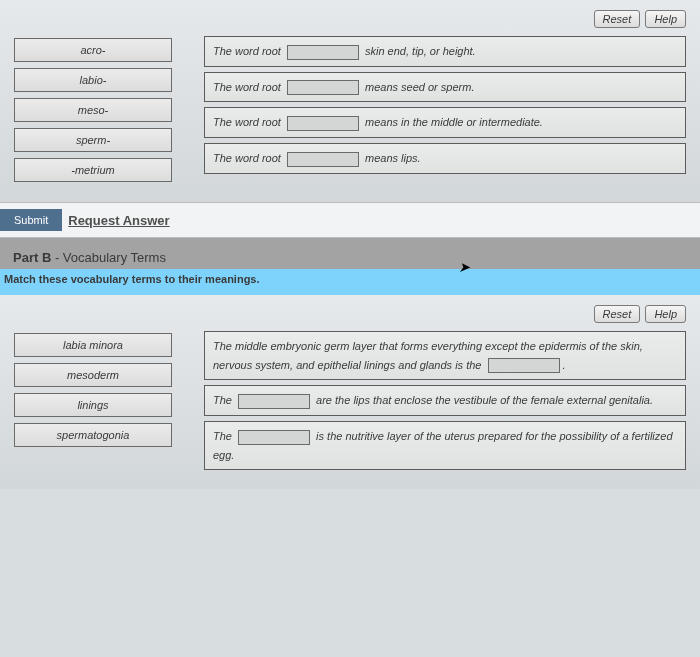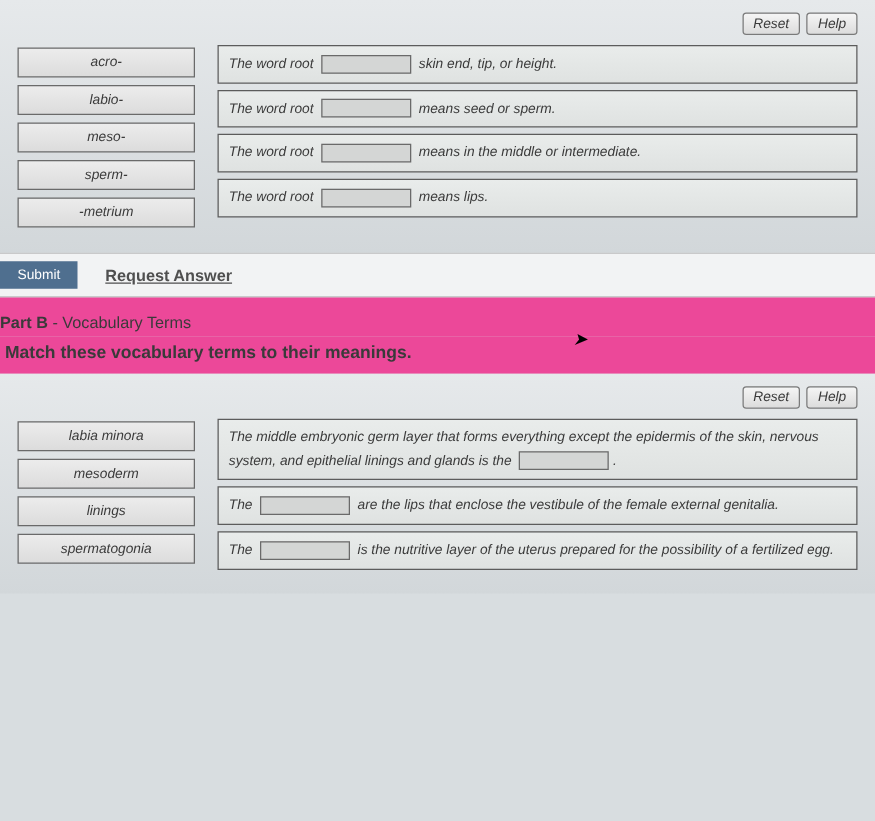--- a/index.html
+++ b/index.html
@@ -29,23 +29,23 @@
     padding: 2px 8px;
     font-size: 11px;
     cursor: pointer;
     margin-left: 2px;
   }
   .match-row {
     display: flex;
     align-items: flex-start;
   }
   .term-col {
-    width: 142px;
+    width: 158px;
     flex-shrink: 0;
-    margin-right: 18px;
+    margin-right: 32px;
     padding-top: 2px;
   }
   .term-box {
     border: 1px solid #6a6a6a;
     background: linear-gradient(#ececec, #dcdcdc);
     text-align: center;
     padding: 5px 4px;
     margin-bottom: 6px;
     cursor: move;
   }
@@ -80,41 +80,41 @@
     display: flex;
     align-items: center;
   }
   .submit-btn {
     background: #4f6f8f;
     color: #fff;
     padding: 5px 14px;
     font-size: 11px;
     border: none;
     cursor: pointer;
-    margin-right: 22px;
+    margin-right: 6px;
   }
   .req-link {
     color: #4f4f4f;
     text-decoration: underline;
     cursor: pointer;
     font-weight: bold;
     font-size: 13px;
   }
   .part-header {
-    padding: 12px 4px 4px 0;
+    padding: 12px 4px 4px 13px;
     font-size: 13px;
-    background: #ec4899;
+    background: #a3a3a3;
   }
   .part-header .bold { font-weight: bold; }
   .instr {
     padding: 4px 4px 10px 4px;
-    font-size: 14px;
+    font-size: 11px;
     font-weight: bold;
     color: #3a3a3a;
-    background: #ec4899;
+    background: #7dd3fc;
   }
   .cursor-arrow {
     position: absolute;
     font-size: 14px;
     color: #000;
     pointer-events: none;
   }
 </style>
 </head>
 <body>

